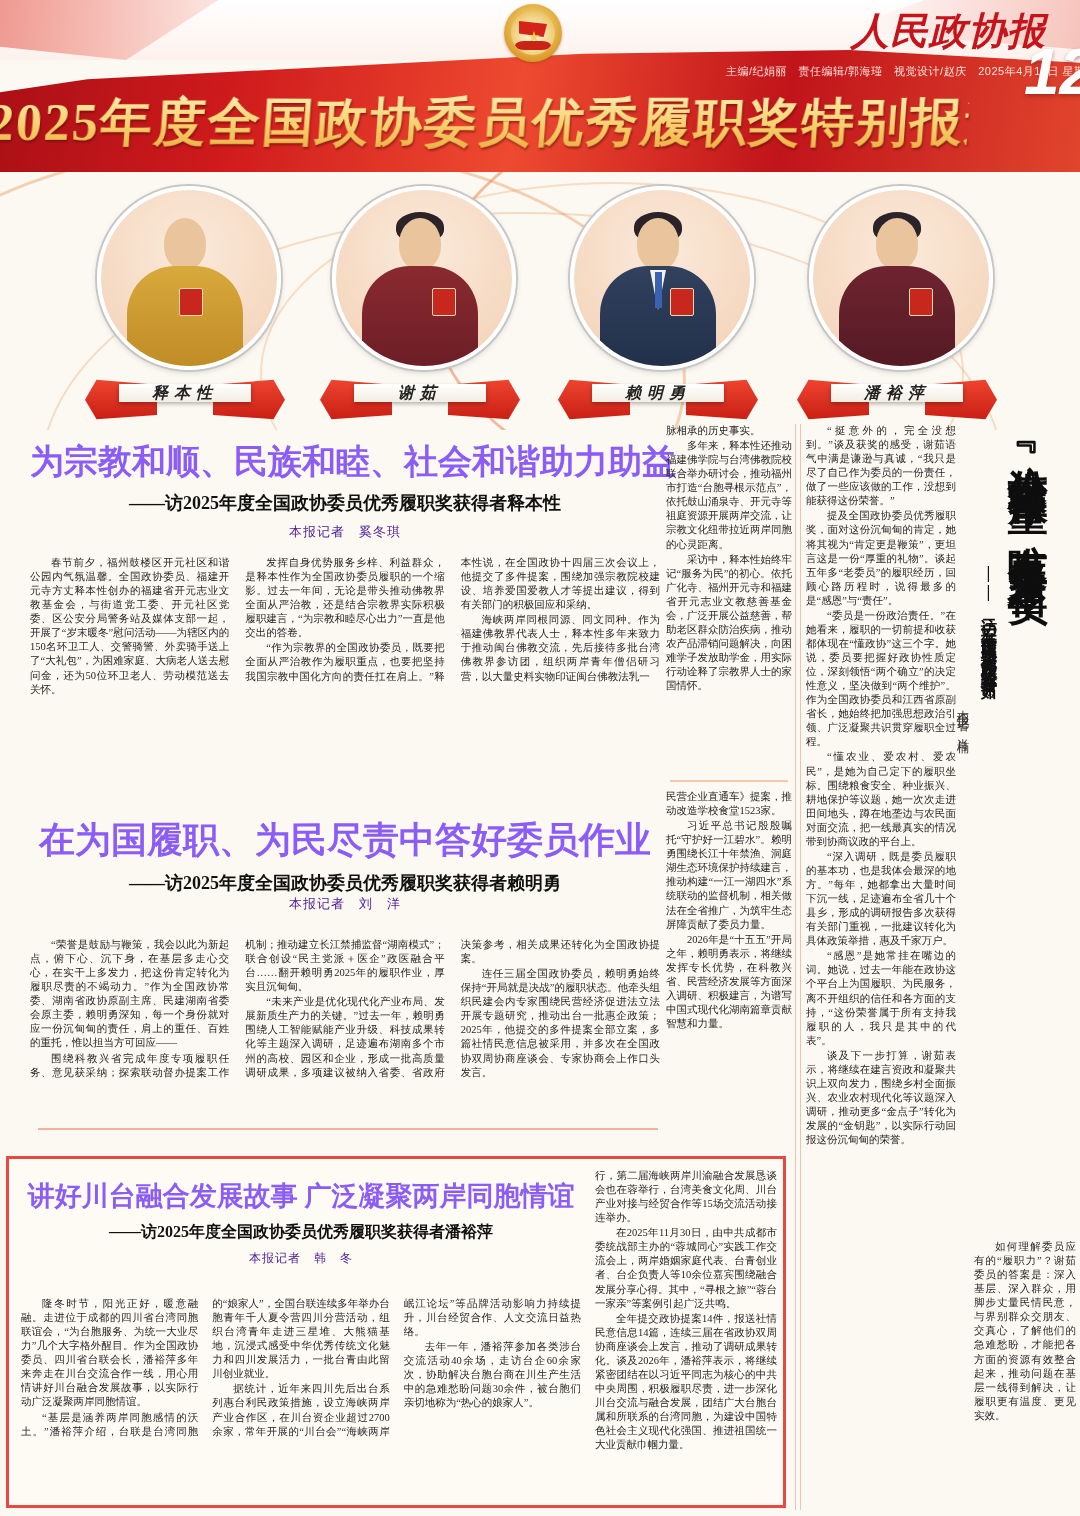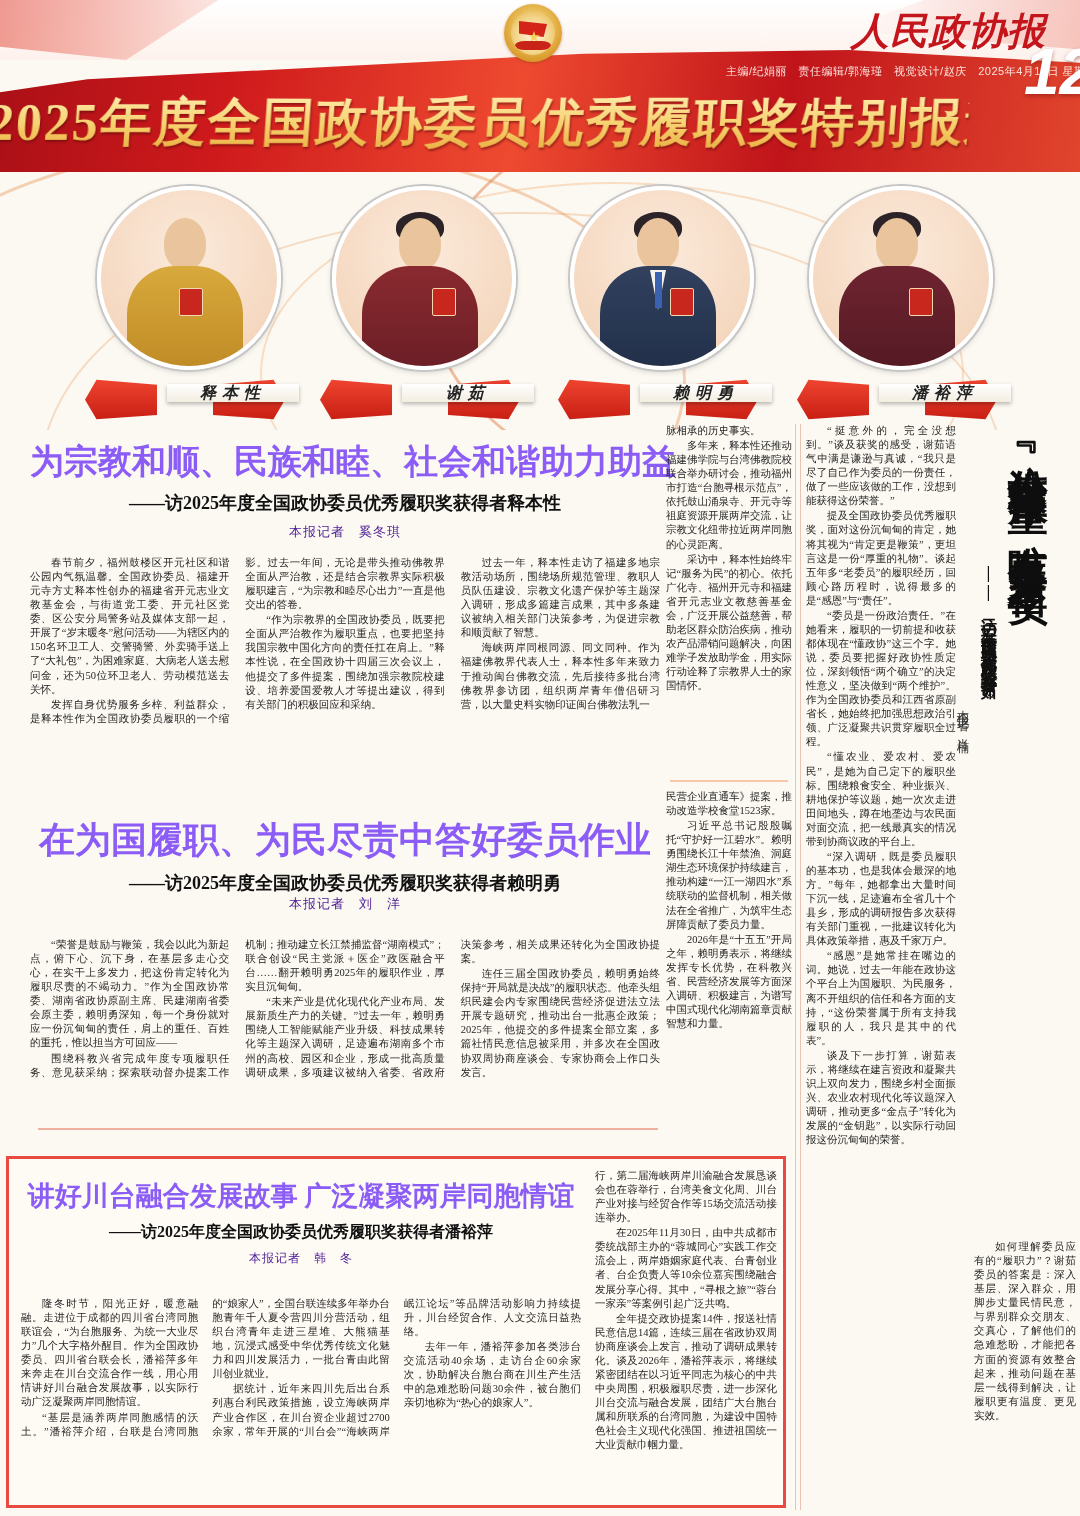--- a/index.html
+++ b/index.html
@@ -60,21 +60,21 @@
     clip-path:polygon(0 0,100% 0,50% 100%);}
   .tie{position:absolute;left:81px;top:82px;width:7px;height:36px;background:#3a62b0;}
   .badge{position:absolute;left:96px;top:98px;width:22px;height:26px;background:#c8271d;
     border:1px solid #efd9b0;border-radius:2px;}
   .ribbon{position:absolute;left:0;top:186px;width:200px;height:56px;}
   .wing{position:absolute;top:6px;width:72px;height:42px;background:linear-gradient(180deg,#ef4530,#c91f14);}
   .wing-l{left:0;clip-path:polygon(0 52%,16% 4%,100% 16%,100% 88%,16% 98%);}
   .wing-r{right:0;transform:scaleX(-1);clip-path:polygon(0 52%,16% 4%,100% 16%,100% 88%,16% 98%);}
   .ribbon-center{position:absolute;left:34px;top:12px;width:132px;height:18px;
     background:linear-gradient(180deg,#ffffff,#f3ede1);box-shadow:0 2px 4px rgba(0,0,0,.28);
-    display:flex;align-items:center;justify-content:center;margin-left:48px;}
+    display:flex;align-items:center;justify-content:center;}
   .ribbon-name{font-size:16px;font-weight:700;letter-spacing:6px;color:#222;font-style:italic;}
 
   
   .abs{position:absolute;}
   .art-title{font-weight:900;text-align:center;line-height:1.15;color:#8b5cf6;white-space:nowrap;}
   .art-sub{font-weight:700;text-align:center;color:#111;}
   .art-byline{text-align:center;font-size:13px;color:#4c1d95;letter-spacing:1px;}
   .body-cols{column-gap:16px;overflow:hidden;}
   .bodytext{font-size:10.5px;line-height:1.34;text-align:justify;color:#252525;overflow:hidden;}
   .para{margin:0 0 1px 0;text-indent:2em;}
@@ -195,21 +195,20 @@
 
   <div class="abs" style="left:30px;top:442px;width:630px;">
     <div class="art-title" style="font-size:34px;">为宗教和顺、民族和睦、社会和谐助力助益</div>
     <div class="art-sub" style="font-size:18px;margin-top:10px;">——访2025年度全国政协委员优秀履职奖获得者释本性</div>
     <div class="art-byline" style="margin-top:8px;">本报记者　奚冬琪</div>
   </div>
   <div class="abs bodytext body-cols" style="left:30px;top:556px;width:630px;height:236px;column-count:3;">
       <p class="para">春节前夕，福州鼓楼区开元社区和谐公园内气氛温馨。全国政协委员、福建开元寺方丈释本性创办的福建省开元志业文教基金会，与街道党工委、开元社区党委、区公安分局警务站及媒体支部一起，开展了“岁末暖冬”慰问活动——为辖区内的150名环卫工人、交警骑警、外卖骑手送上了“大礼包”，为困难家庭、大病老人送去慰问金，还为50位环卫老人、劳动模范送去关怀。</p>
       <p class="para">发挥自身优势服务乡梓、利益群众，是释本性作为全国政协委员履职的一个缩影。过去一年间，无论是带头推动佛教界全面从严治教，还是结合宗教界实际积极履职建言，“为宗教和睦尽心出力”一直是他交出的答卷。</p>
       <p class="para">“作为宗教界的全国政协委员，既要把全面从严治教作为履职重点，也要把坚持我国宗教中国化方向的责任扛在肩上。”释本性说，在全国政协十四届三次会议上，他提交了多件提案，围绕加强宗教院校建设、培养爱国爱教人才等提出建议，得到有关部门的积极回应和采纳。</p>
-      <p class="para">过去一年，释本性走访了福建多地宗教活动场所，围绕场所规范管理、教职人员队伍建设、宗教文化遗产保护等主题深入调研，形成多篇建言成果，其中多条建议被纳入相关部门决策参考，为促进宗教和顺贡献了智慧。</p>
       <p class="para">海峡两岸同根同源、同文同种。作为福建佛教界代表人士，释本性多年来致力于推动闽台佛教交流，先后接待多批台湾佛教界参访团，组织两岸青年僧侣研习营，以大量史料实物印证闽台佛教法乳一</p>
     </div>
 
   <div class="abs" style="left:30px;top:820px;width:630px;">
     <div class="art-title" style="font-size:36px;">在为国履职、为民尽责中答好委员作业</div>
     <div class="art-sub" style="font-size:18px;margin-top:10px;">——访2025年度全国政协委员优秀履职奖获得者赖明勇</div>
     <div class="art-byline" style="margin-top:0;">本报记者　刘　洋</div>
   </div>
   <div class="abs bodytext body-cols" style="left:30px;top:938px;width:630px;height:210px;column-count:3;">
       <p class="para">“荣誉是鼓励与鞭策，我会以此为新起点，俯下心、沉下身，在基层多走心交心，在实干上多发力，把这份肯定转化为履职尽责的不竭动力。”作为全国政协常委、湖南省政协原副主席、民建湖南省委会原主委，赖明勇深知，每一个身份就对应一份沉甸甸的责任，肩上的重任、百姓的重托，惟以担当方可回应——</p>

